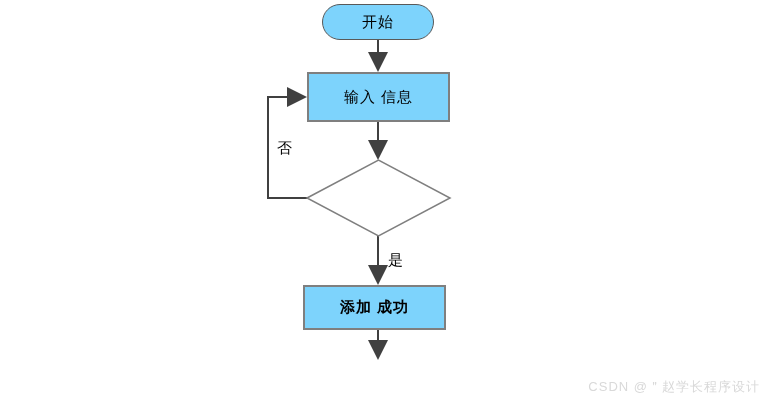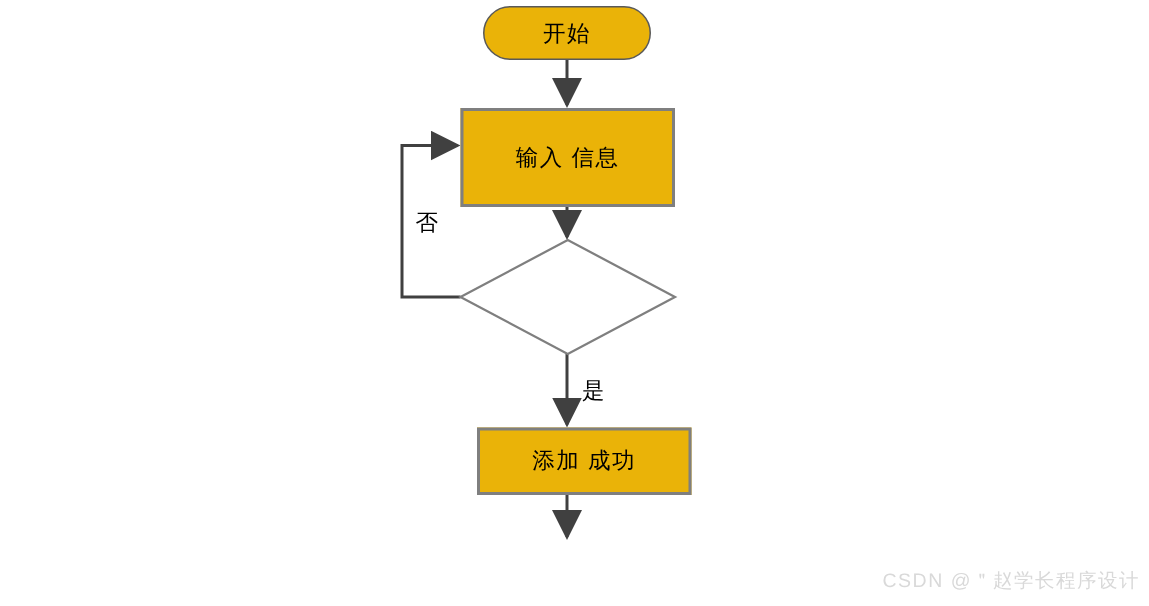--- a/index.html
+++ b/index.html
@@ -18,39 +18,39 @@
   .connectors {
     position: absolute;
     left: 0;
     top: 0;
     width: 766px;
     height: 404px;
   }
   .node {
     position: absolute;
     box-sizing: border-box;
-    background: #eab308;
+    background: #7dd3fc;
     display: flex;
     align-items: center;
     justify-content: center;
     font-size: 15px;
     color: #000000;
     letter-spacing: 1px;
     white-space: pre;
   }
   .stadium {
     border: 1.5px solid #595959;
     border-radius: 18px;
   }
   .rect {
     border: 2px solid #7f7f7f;
   }
   .node-start   { left: 322px; top: 4px;   width: 112px; height: 36px; }
-  .node-input   { left: 307px; top: 72px;  width: 143px; height: 66px; }
-  .node-success { left: 318px; top: 285px; width: 143px; height: 45px; }
+  .node-input   { left: 307px; top: 72px;  width: 143px; height: 50px; }
+  .node-success { left: 303px; top: 285px; width: 143px; height: 45px; font-weight: bold; }
   .node-end     { left: 322px; top: 360px; width: 112px; height: 36px; }
   .diamond-label {
     position: absolute;
     left: 307px; top: 160px; width: 143px; height: 76px;
     display: flex; align-items: center; justify-content: center;
     font-size: 15px; color: #000000;
   }
   .edge-label {
     position: absolute;
     font-size: 15px;

